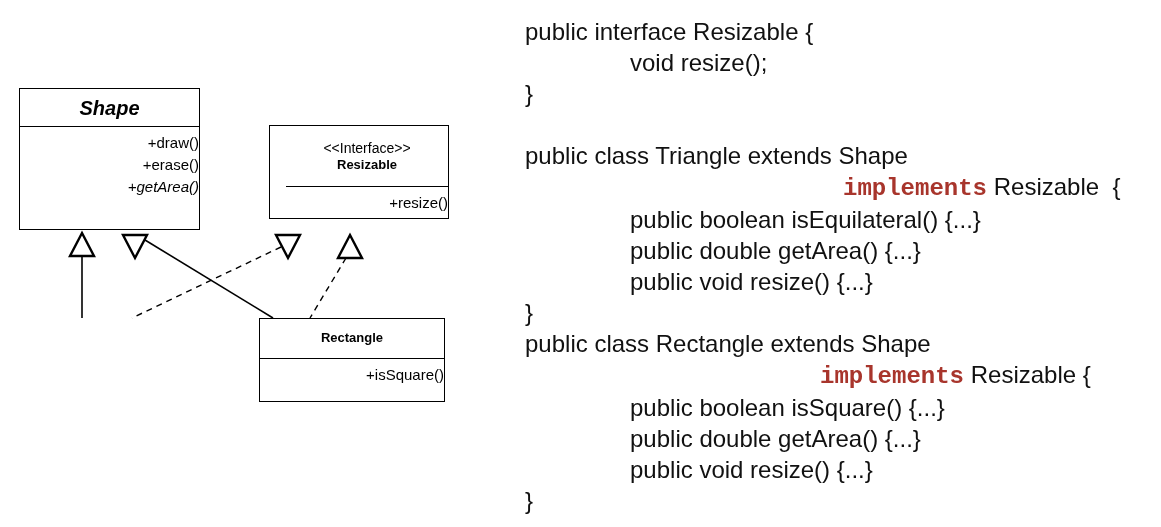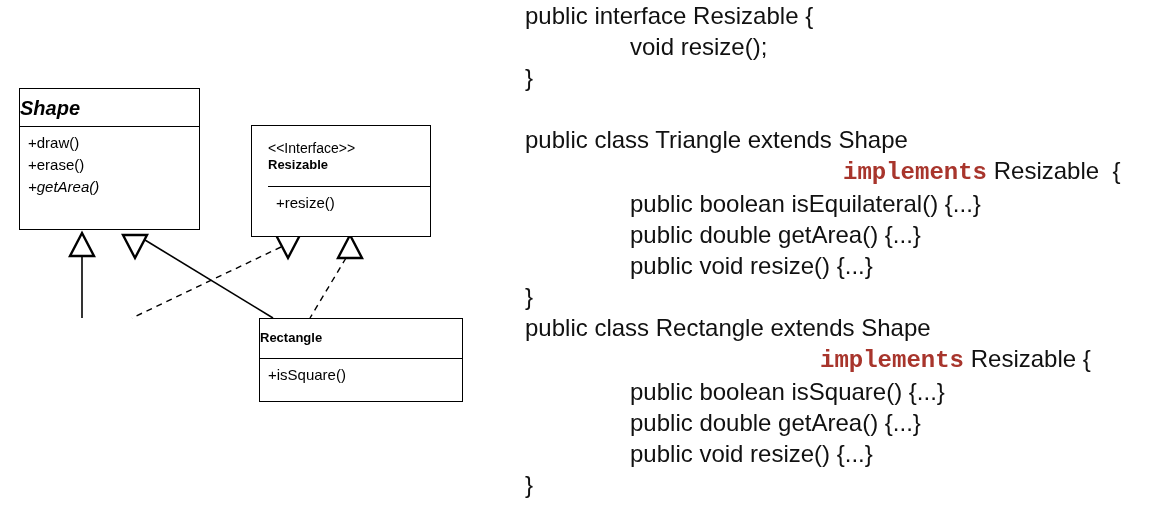--- a/index.html
+++ b/index.html
@@ -8,39 +8,39 @@
     font-family:"Liberation Sans", sans-serif;color:#1a1a1a;overflow:hidden;
   }
   
   #connector-svg{position:absolute;left:0;top:0;z-index:1;}
   .uml-box{
     position:absolute;background:#ffffff;border:1.6px solid #000;
     box-sizing:border-box;z-index:2;
   }
   .uml-header{
     border-bottom:1.6px solid #000;display:flex;flex-direction:column;
-    align-items:flex-start;justify-content:center;box-sizing:border-box;
+    align-items:center;justify-content:center;box-sizing:border-box;
   }
   .uml-title{font-weight:bold;font-size:13px;color:#000;line-height:1.1;}
   .uml-title.italic{font-style:italic;font-size:20px;}
   .stereotype{font-size:14px;color:#000;line-height:1.25;}
-  .uml-methods{padding:5px 0 0 8px;text-align:left;}
+  .uml-methods{padding:5px 0 0 8px;text-align:right;}
   .uml-method{font-size:15px;color:#000;line-height:22px;white-space:nowrap;}
   .uml-method.abstract{font-style:italic;}
   #shape-box{left:19px;top:88px;width:181px;height:142px;}
   #shape-box .uml-header{height:38px;}
-  #resizable-box{left:251px;top:125px;width:180px;height:112px;padding-left:16px;}
+  #resizable-box{left:269px;top:125px;width:180px;height:94px;padding-left:16px;}
   #resizable-box .uml-header{height:61px;}
   #triangle-box{left:19px;top:318px;width:182px;height:84px;}
   #triangle-box .uml-header{height:40px;}
-  #rectangle-box{left:259px;top:318px;width:204px;height:84px;}
+  #rectangle-box{left:259px;top:318px;width:186px;height:84px;}
   #rectangle-box .uml-header{height:40px;}
   
   #code-panel{
-    position:absolute;left:525px;top:0;z-index:2;
+    position:absolute;left:525px;top:16px;z-index:2;
     font-size:24px;line-height:31px;color:#111;white-space:pre;
   }
   .code-line{min-height:31px;}
   .accent{font-weight:bold;color:var(--accent,#a8352c);font-family:Liberation Mono, monospace;}
 </style>
 </head>
 <body>
 
 <div id="stage">
 

